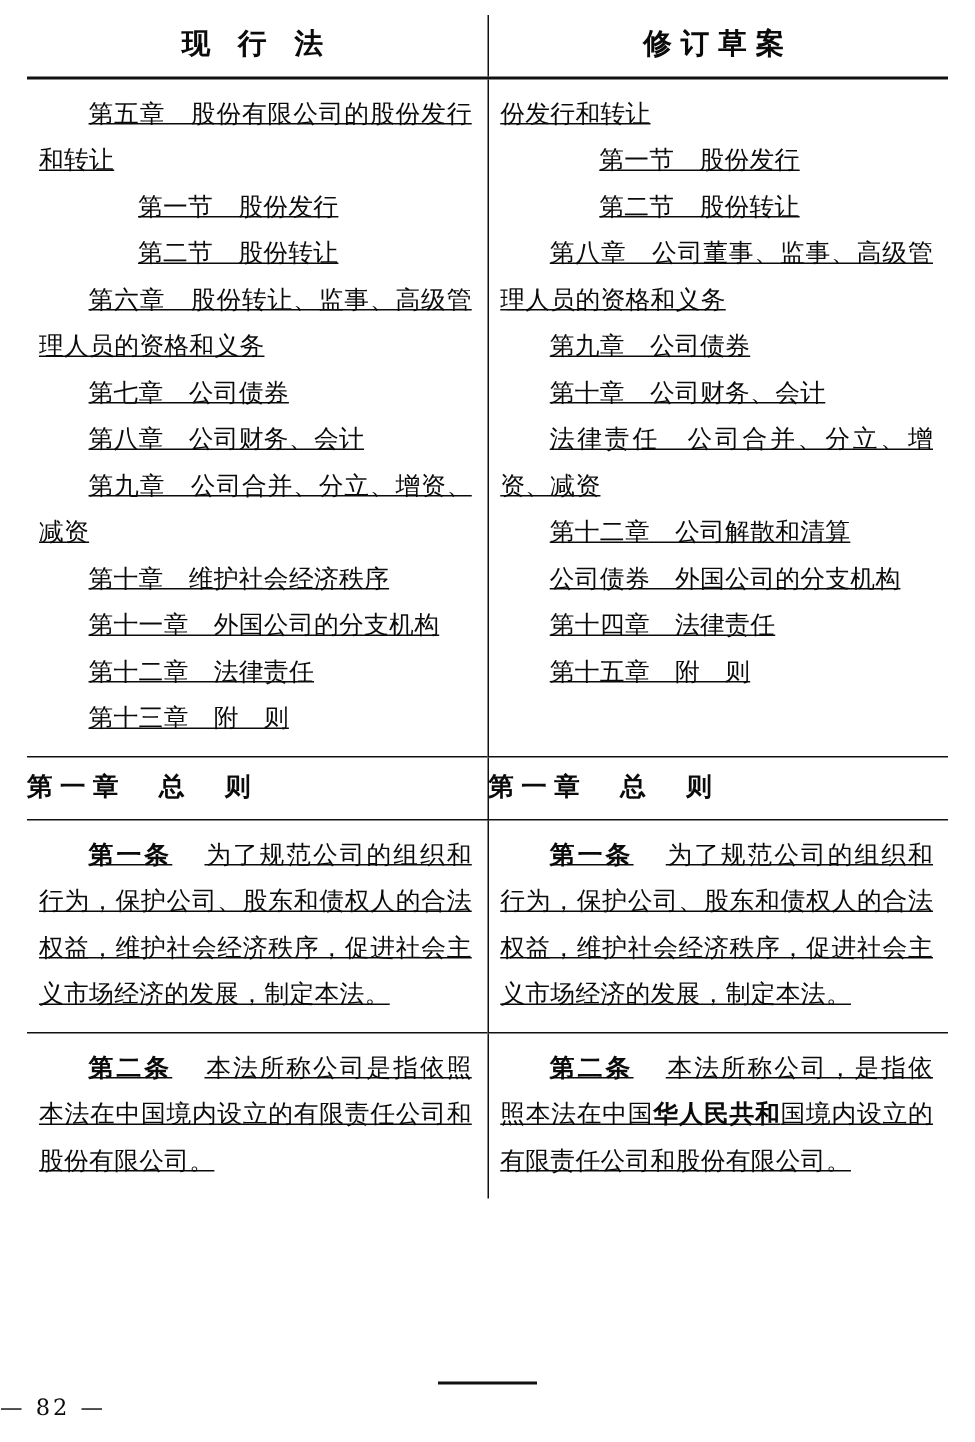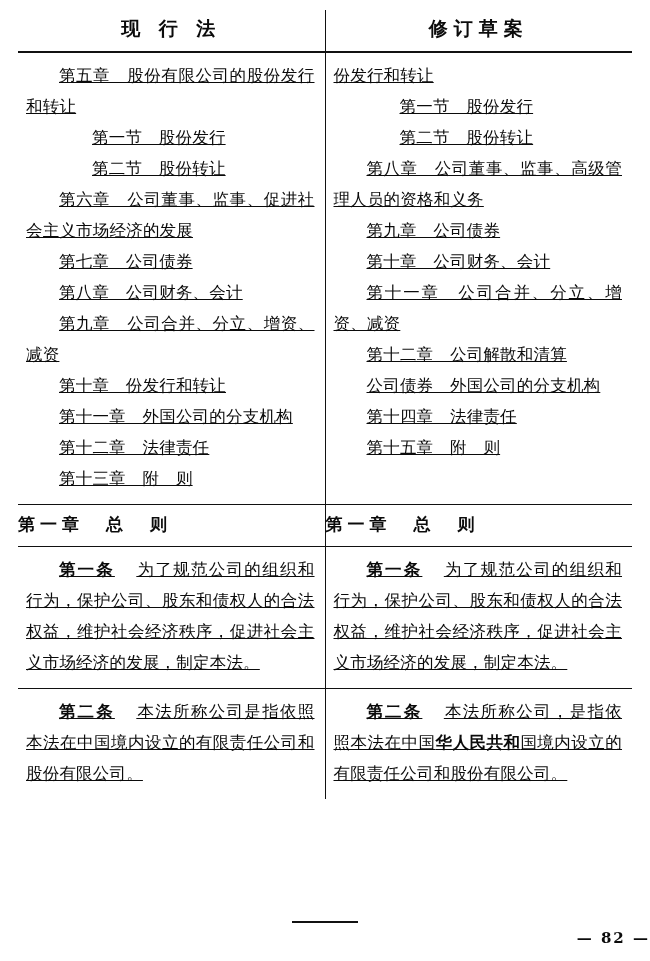--- a/index.html
+++ b/index.html
@@ -91,24 +91,23 @@
     font-weight: bold;
     letter-spacing: 1px;
   }
   .art-gap { display: inline-block; width: 1.3em; }
   .bold-ins { font-weight: bold; }
   .footer {
     position: absolute;
     left: 0;
     right: 0;
     bottom: 14px;
-    text-align: right;
+    text-align: left;
     font-size: 15px;
     letter-spacing: 2px;
-    font-weight: bold;
   }
   .footer .bar {
     display: block;
     width: 66px;
     height: 2px;
     background: #111;
     margin: 0 auto 6px auto;
   }
 </style>
 </head>
@@ -130,37 +129,37 @@
       <td>
         <div class="hdr-title">修订草案</div>
       </td>
     </tr>
 
     <tr class="body-row">
       <td class="left">
         <p class="para">第五章　股份有限公司的股份发行和转让</p>
         <p class="para ind4">第一节　股份发行</p>
         <p class="para ind4">第二节　股份转让</p>
-        <p class="para">第六章　公司董事、监事、促进社会主义市场经济的发展</p>
+        <p class="para">第六章　股份转让、监事、高级管理人员的资格和义务</p>
         <p class="para">第七章　公司债券</p>
         <p class="para">第八章　公司财务、会计</p>
         <p class="para">第九章　公司合并、分立、增资、减资</p>
-        <p class="para">第十章　份发行和转让</p>
+        <p class="para">第十章　维护社会经济秩序</p>
         <p class="para">第十一章　外国公司的分支机构</p>
         <p class="para">第十二章　法律责任</p>
         <p class="para">第十三章　附　则</p>
       </td>
       <td>
         <p class="para noindent">份发行和转让</p>
         <p class="para ind4">第一节　股份发行</p>
         <p class="para ind4">第二节　股份转让</p>
         <p class="para">第八章　公司董事、监事、高级管理人员的资格和义务</p>
         <p class="para">第九章　公司债券</p>
         <p class="para">第十章　公司财务、会计</p>
-        <p class="para">第十一章　公司合并、分立、增资、减资</p>
+        <p class="para">法律责任　公司合并、分立、增资、减资</p>
         <p class="para">第十二章　公司解散和清算</p>
         <p class="para">公司债券　外国公司的分支机构</p>
         <p class="para">第十四章　法律责任</p>
         <p class="para">第十五章　附　则</p>
       </td>
     </tr>
 
     <tr class="chap-row">
       <td class="left">
         <div class="chap-title">第一章　总　则</div>

